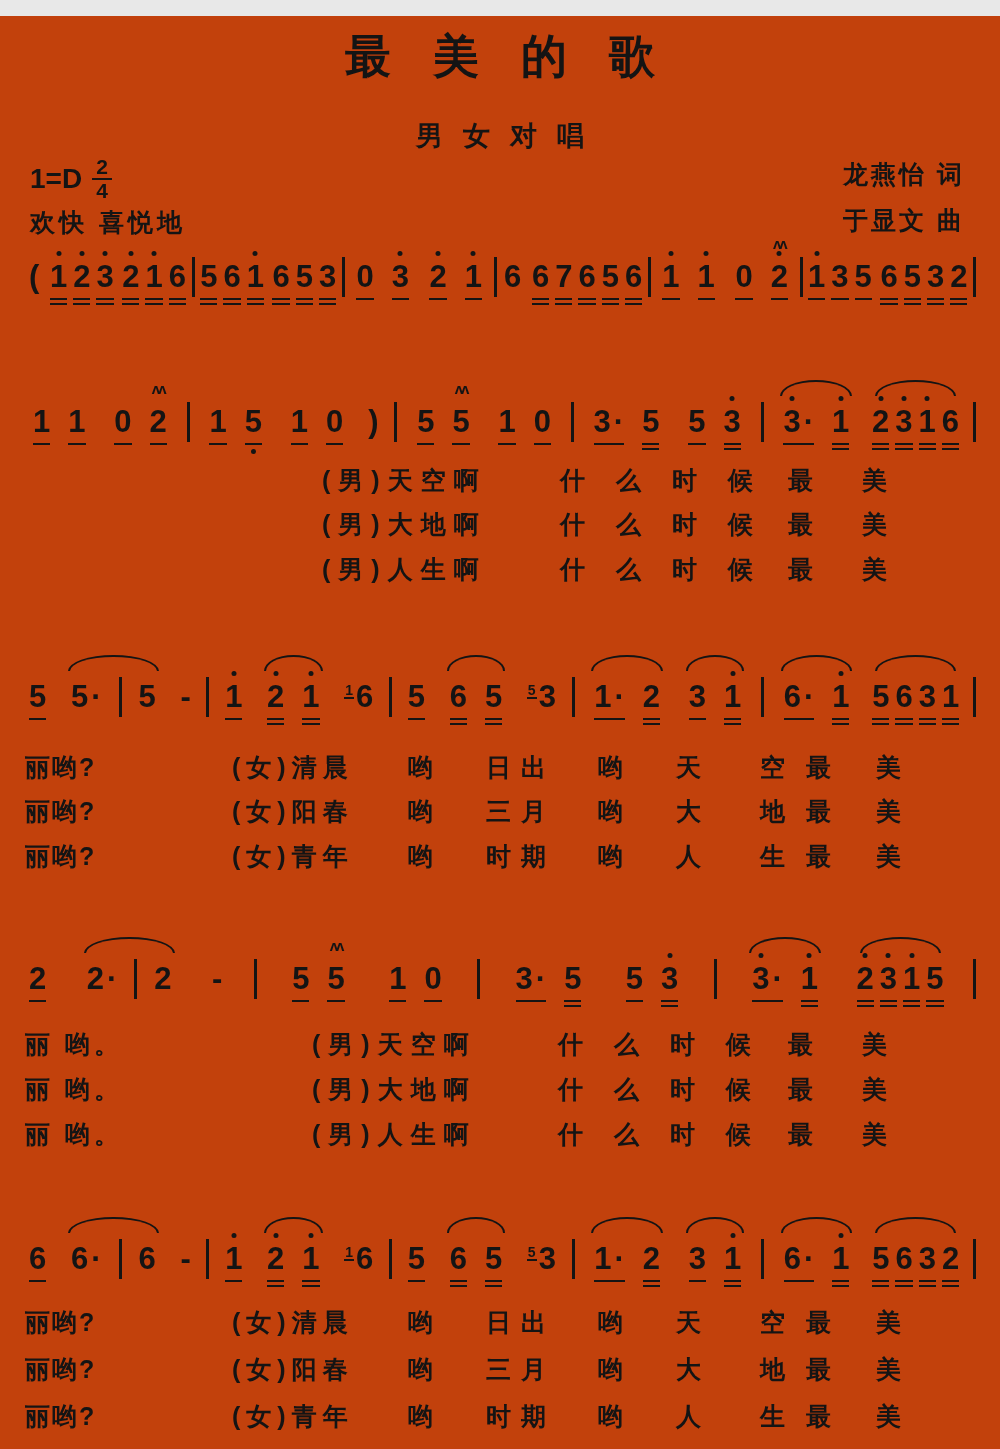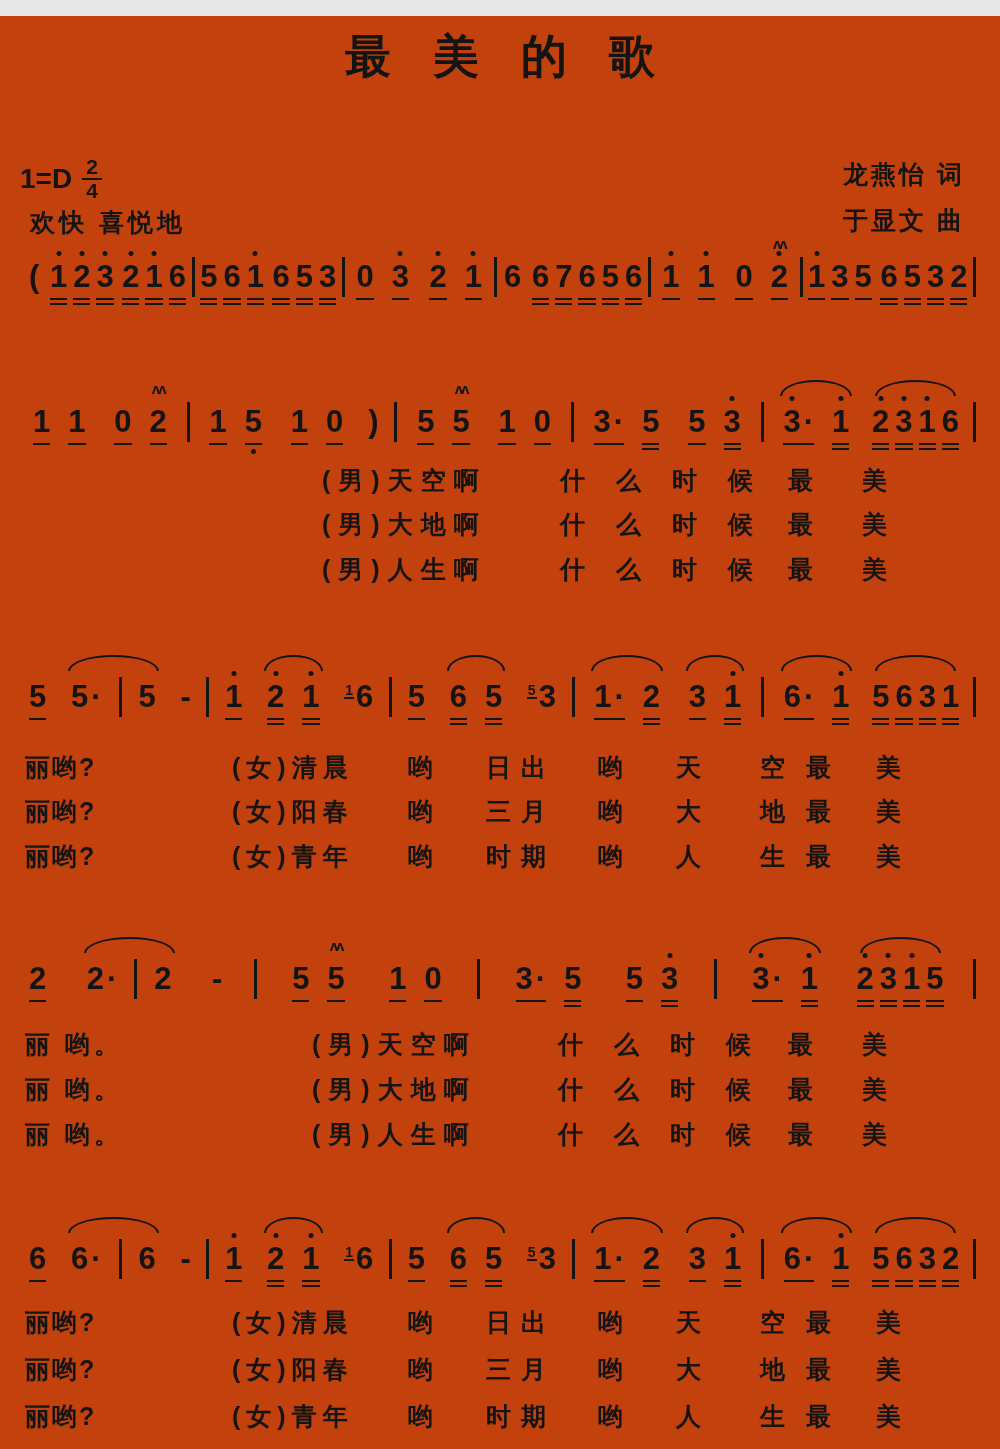--- a/index.html
+++ b/index.html
@@ -3,21 +3,21 @@
 <meta charset="utf-8">
 <style>
   html,body{margin:0;padding:0;background:#e8e8e8;}
   #page{position:relative;width:1000px;height:1449px;background:#c2410c;margin:16px auto;
         font-family:"Liberation Sans","DejaVu Sans",sans-serif;color:#141414;overflow:hidden;}
   
   .title{position:absolute;top:10px;left:0;width:100%;text-align:center;
          font-size:46px;font-weight:800;letter-spacing:42px;text-indent:42px;}
   .subtitle{position:absolute;top:102px;left:0;width:100%;text-align:center;
             font-size:27px;font-weight:700;letter-spacing:20px;text-indent:20px;}
-  .keyblock{position:absolute;top:140px;left:20px;display:flex;align-items:center;gap:10px;}
+  .keyblock{position:absolute;top:140px;left:30px;display:flex;align-items:center;gap:10px;}
   .keysig{font-size:28px;font-weight:800;}
   .timesig{display:inline-flex;flex-direction:column;align-items:center;font-size:21px;font-weight:800;line-height:1.05;}
   .timesig .tnum{padding:0 4px;}
   .timesig .tnum.top{border-bottom:2px solid #141414;}
   .tempo{position:absolute;top:190px;left:30px;font-size:25px;font-weight:800;letter-spacing:4px;text-align:center;}
   .credit{position:absolute;right:35px;font-size:25px;font-weight:700;letter-spacing:3px;text-align:right;}
   .credit.lyr{top:142px;} .credit.cmp{top:188px;}
   
   .system{position:absolute;left:24px;right:24px;display:flex;justify-content:space-between;align-items:flex-start;}
   .note{display:inline-flex;flex-direction:column;position:relative;padding:26px 5px 0 5px;}
@@ -40,20 +40,21 @@
   .cluster .bar{margin-left:8px;margin-right:8px;}
   
   .lyrow{position:absolute;left:0;width:100%;height:34px;}
   .seg{position:absolute;top:0;font-size:25px;font-weight:700;white-space:nowrap;}
 </style>
 </head>
 <body>
 
 <div id="page">
   <div class="title">最美的歌</div>
+  <div class="subtitle">男女对唱</div>
 
   <div class="keyblock">
     <span class="keysig">1=D</span>
     <span class="timesig">
       <span class="tnum top">2</span>
       <span class="tnum">4</span>
     </span>
   </div>
   <div class="tempo">欢快  喜悦地</div>
 

